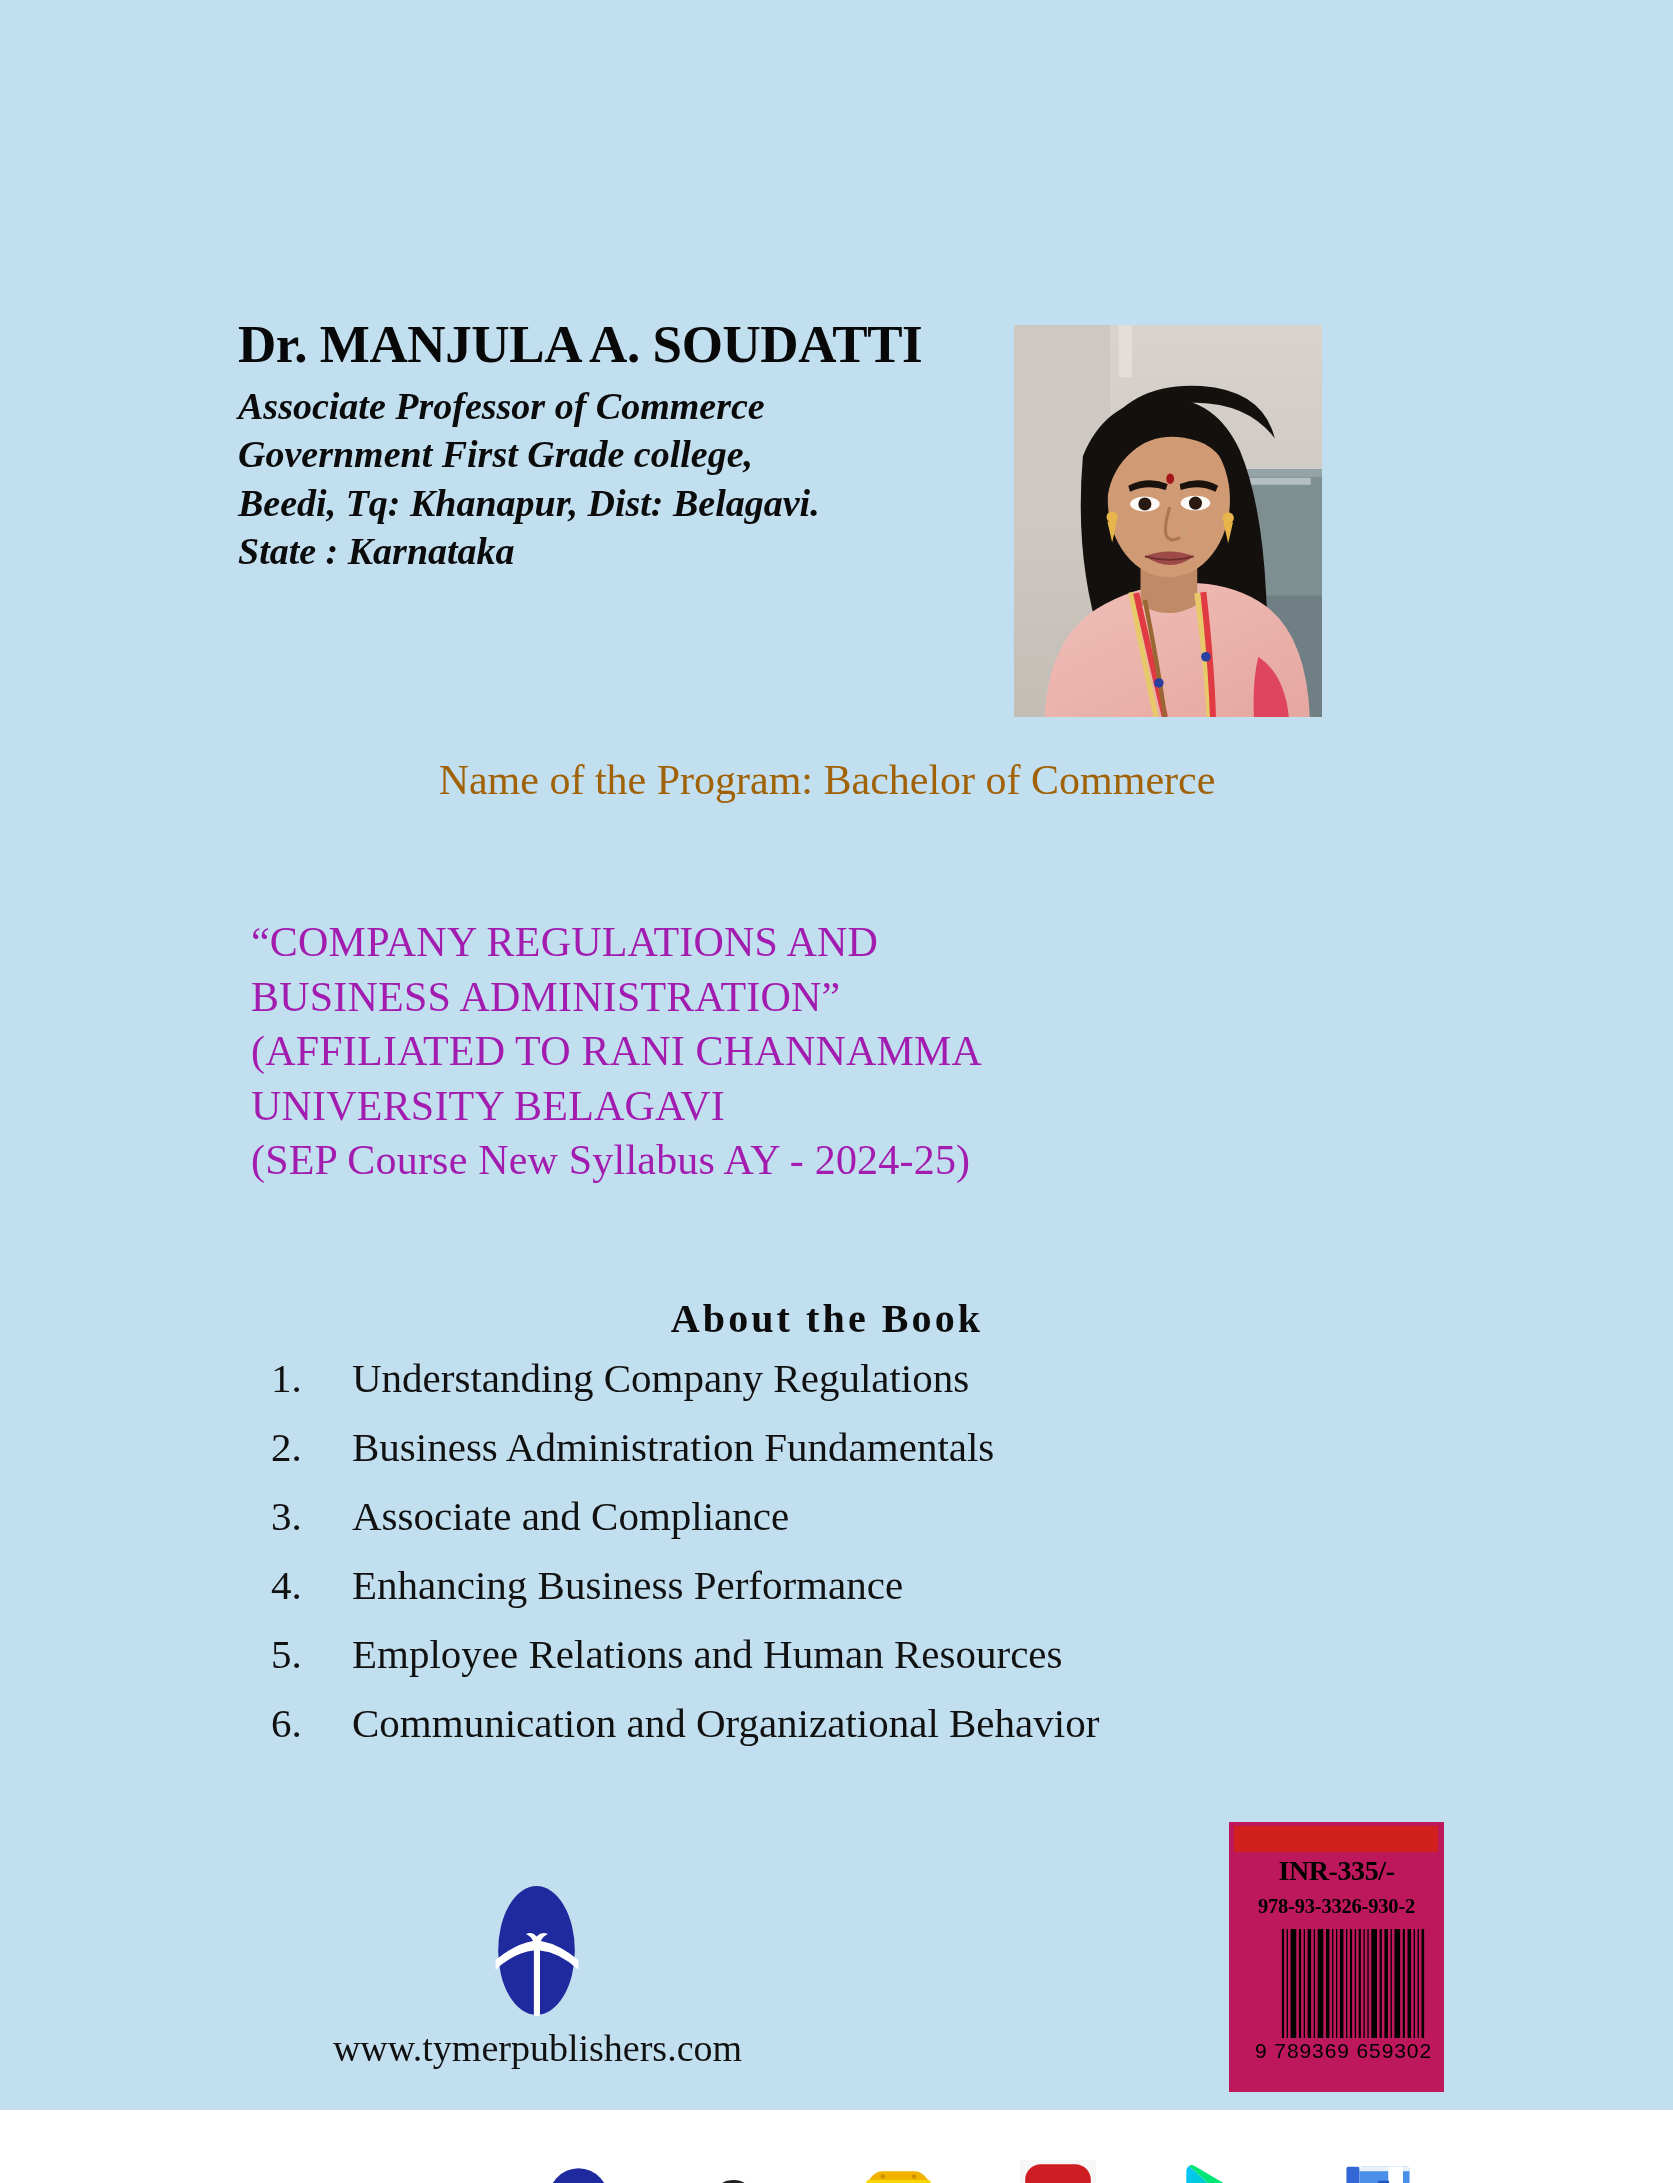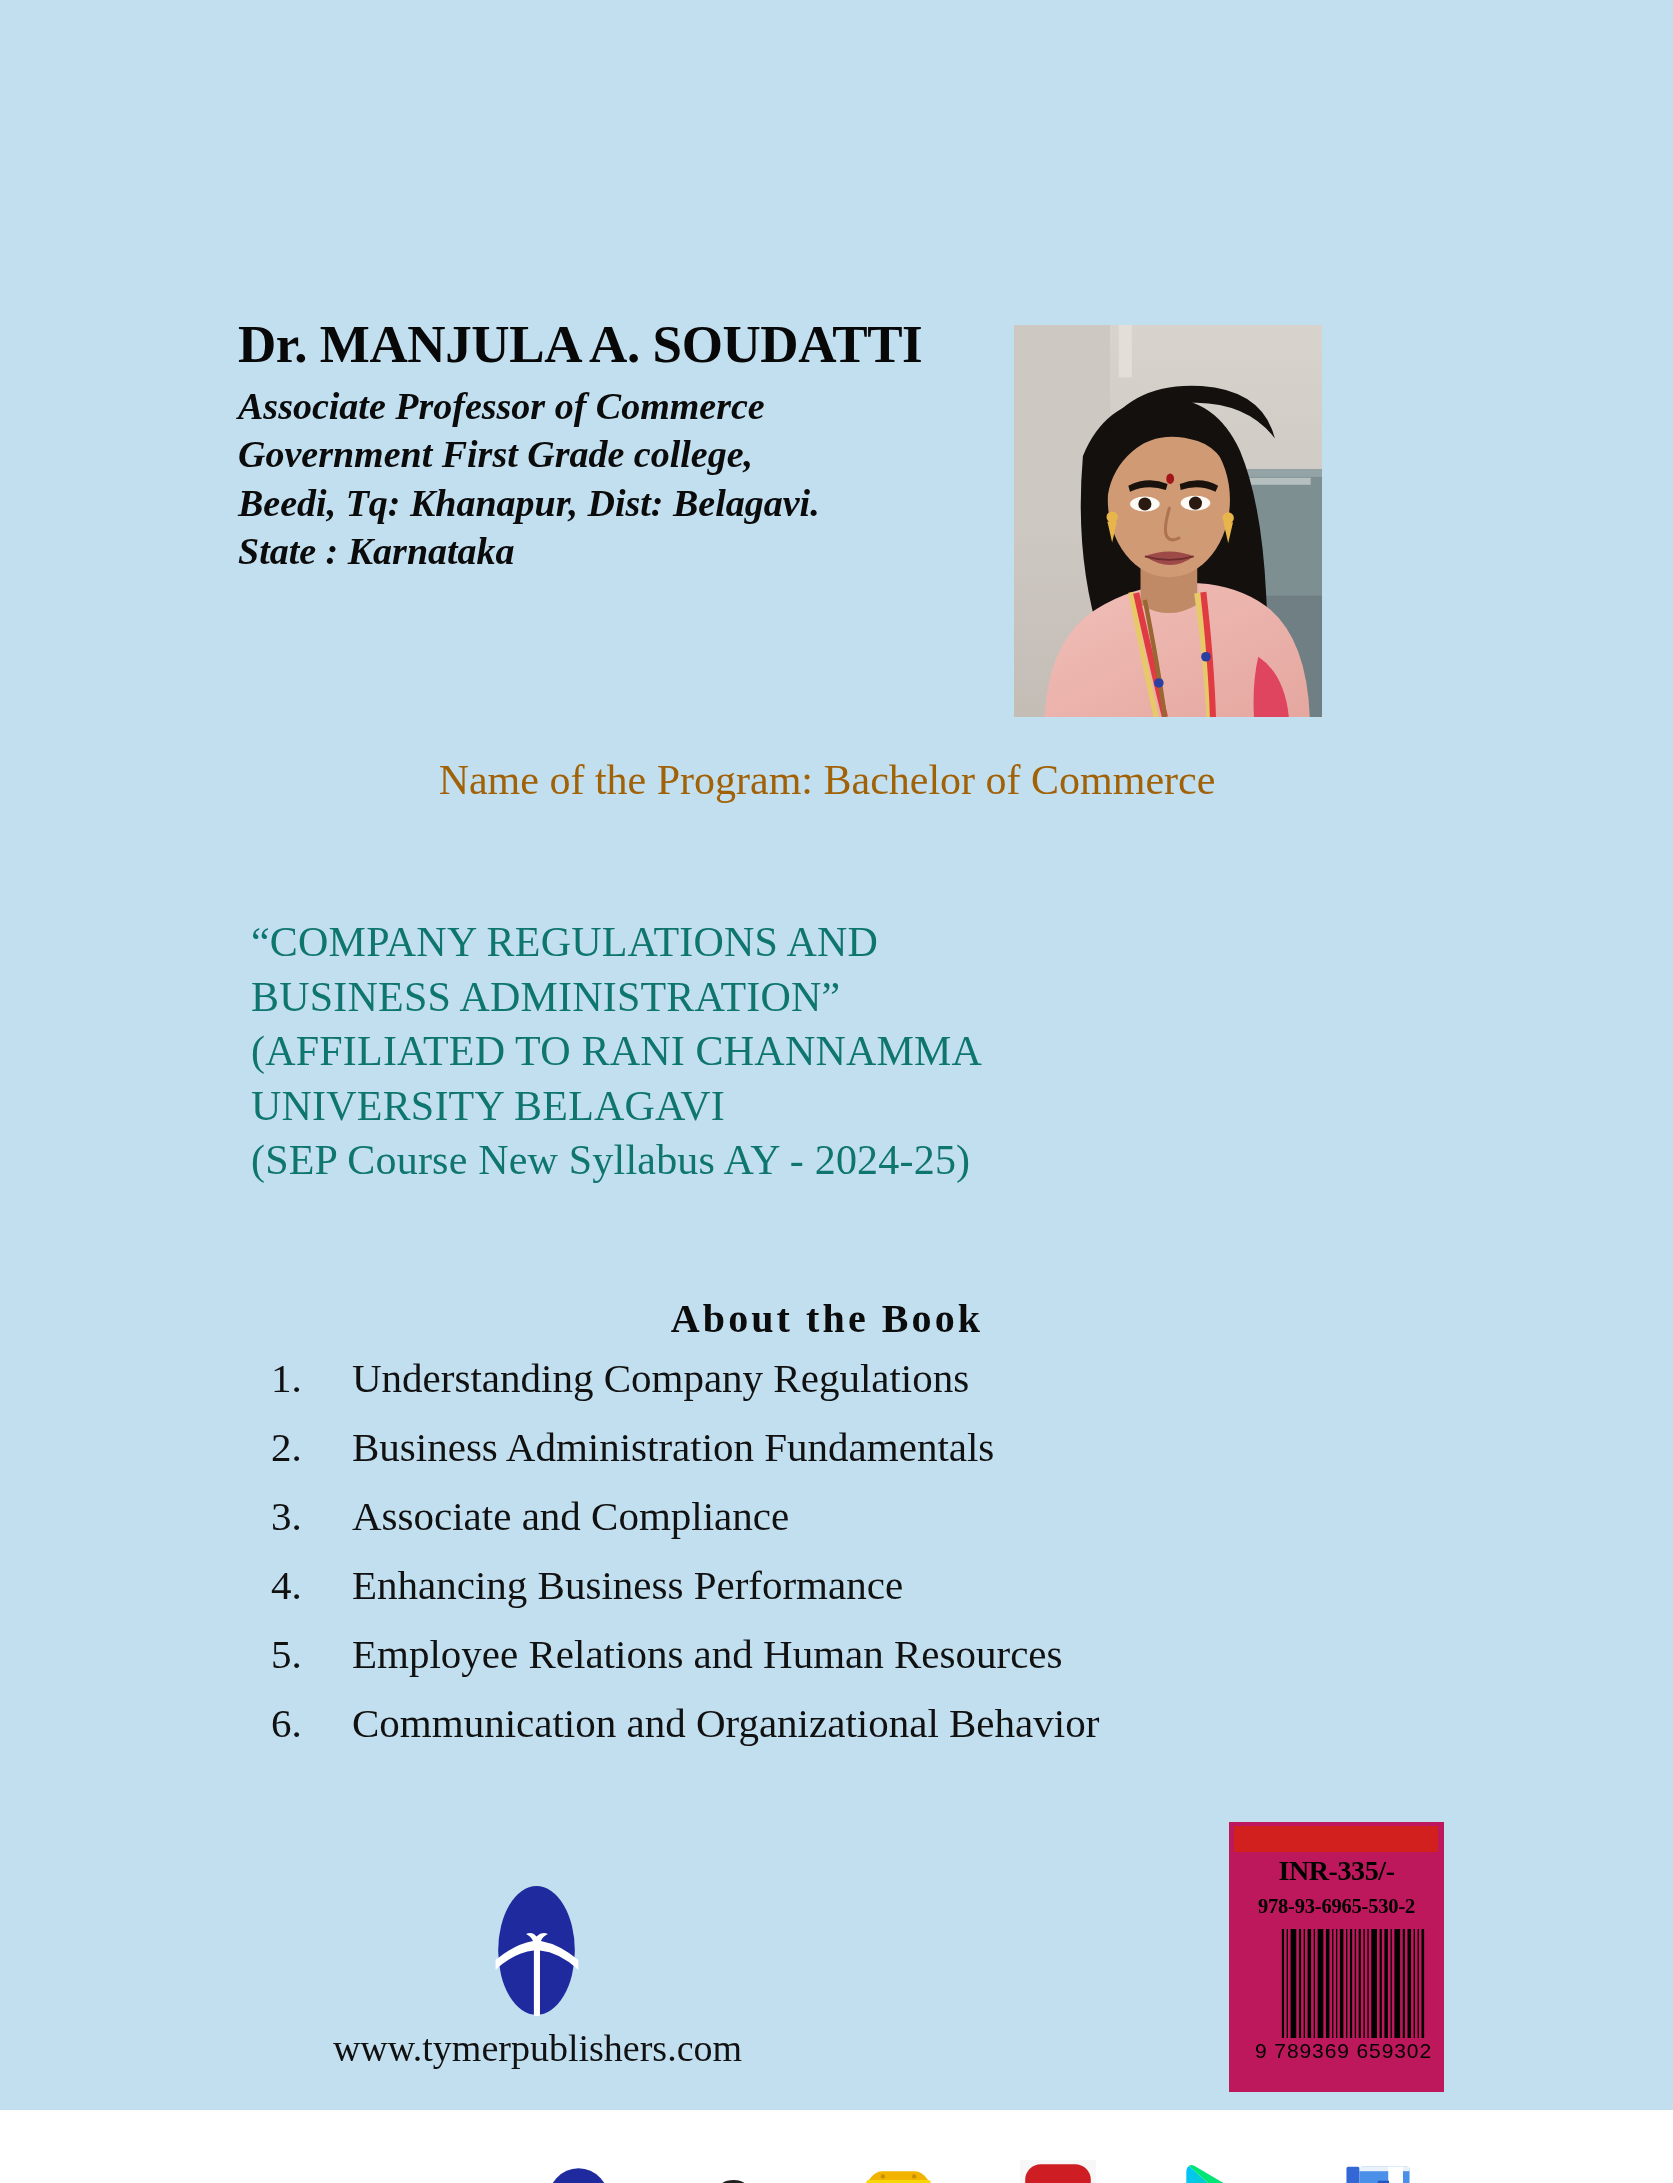--- a/index.html
+++ b/index.html
@@ -71,21 +71,21 @@
   
   .title-block {
     position: absolute;
     left: 251px;
     top: 915px;
     width: 1266px;
   }
   .title-block .tl {
     font-size: 42px;
     line-height: 1.30;
-    color: #0f766e;
+    color: #a21caf;
     white-space: nowrap;
     letter-spacing: 0.2px;
   }
 
   
   .about-heading {
     position: absolute;
     left: 170px;
     top: 1295px;
     width: 1314px;
@@ -348,21 +348,21 @@
     <svg viewBox="0 0 310 300" width="135" height="131" aria-hidden="true">
       <ellipse cx="155" cy="150" rx="88" ry="148" fill="#1f2a9e"></ellipse>
       <path d="M155 118 q-10 -12 -24 -6 q12 6 16 16 q-44 8 -86 44 l0 22 q44 -40 88 -44 l0 148 q8 10 14 0 l0 -148 q44 4 88 44 l0 -22 q-42 -36 -86 -44 q4 -10 16 -16 q-14 -6 -26 6 z" fill="#ffffff"></path>
     </svg>
   </div>
   <div class="pub-url">www.tymerpublishers.com</div>
 
   <div class="barcode-card">
     <div class="barcode-redbar"></div>
     <div class="barcode-price">INR-335/-</div>
-    <div class="barcode-isbn">978-93-6965-530-2</div>
+    <div class="barcode-isbn">978-93-3326-930-2</div>
     <div class="barcode-bars">
       <svg viewBox="0 0 330 250" width="144" height="109" preserveAspectRatio="none" aria-hidden="true">
         <g fill="#000">
           <rect x="2" y="0" width="5" height="250"></rect>
           <rect x="13" y="0" width="3" height="250"></rect>
           <rect x="22" y="0" width="13" height="250"></rect>
           <rect x="41" y="0" width="5" height="250"></rect>
           <rect x="52" y="0" width="3" height="250"></rect>
           <rect x="61" y="0" width="8" height="250"></rect>
           <rect x="75" y="0" width="3" height="250"></rect>

